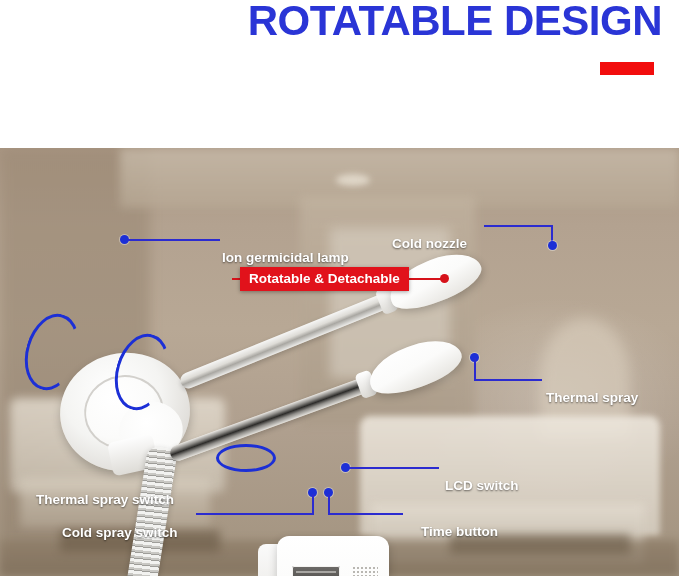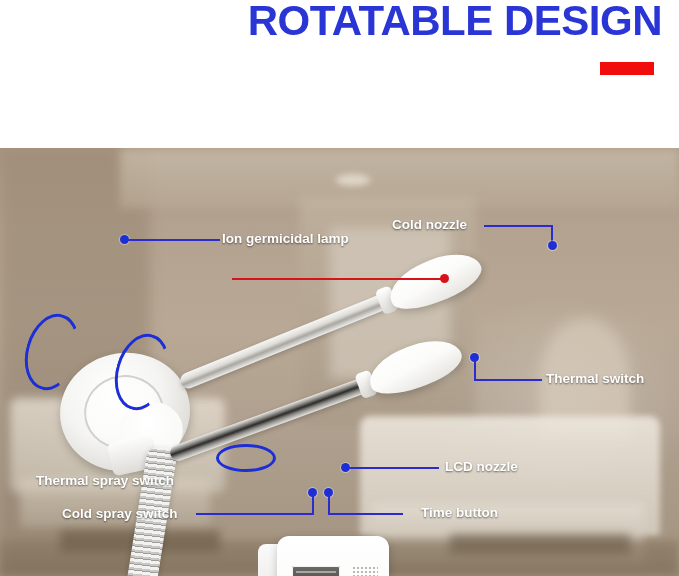--- a/index.html
+++ b/index.html
@@ -147,20 +147,21 @@
 
   
   .rot{position:absolute;border:3px solid #1c2fd6;border-radius:50%;
        border-color:#1c2fd6 transparent #1c2fd6 #1c2fd6;}
 
   
   .cal{
     position:absolute;
     color:#ffffff;font-weight:bold;font-size:13.5px;white-space:nowrap;
     text-shadow:0 1px 2px rgba(0,0,0,.55);
+    margin-top:19px;
   }
   .lead{position:absolute;background:#2b2bd0;}
   .lead.h{height:2px;}
   .lead.v{width:2px;}
   .dot{position:absolute;width:9px;height:9px;border-radius:50%;background:#1c2fd6;
        box-shadow:0 0 0 1px rgba(255,255,255,.35);}
   .badge{
     position:absolute;
     background:#e1121b;color:#fff;font-weight:bold;font-size:13.5px;
     padding:4px 9px 5px 9px;white-space:nowrap;
@@ -232,35 +233,36 @@
     <div class="cal" style="left:222px;top:83px;text-align:center;">Ion germicidal lamp</div>
 
     <div class="cal" style="left:392px;top:69px;">Cold nozzle</div>
     <div class="lead h" style="left:484px;top:77px;width:69px;"></div>
     <div class="lead v" style="left:551px;top:77px;height:20px;"></div>
     <div class="dot" style="left:548px;top:93px;"></div>
 
     <div class="dot" style="left:470px;top:205px;"></div>
     <div class="lead v" style="left:474px;top:210px;height:23px;"></div>
     <div class="lead h" style="left:474px;top:231px;width:68px;"></div>
-    <div class="cal" style="left:546px;top:223px;">Thermal switch</div>
+    <div class="cal" style="left:546px;top:223px;">Thermal spray</div>
 
     <div class="dot" style="left:341px;top:315px;"></div>
     <div class="lead h" style="left:349px;top:319px;width:90px;"></div>
-    <div class="cal" style="left:445px;top:311px;">LCD nozzle</div>
+    <div class="cal" style="left:445px;top:311px;">LCD switch</div>
 
     <div class="dot" style="left:324px;top:340px;"></div>
     <div class="lead v" style="left:328px;top:346px;height:21px;"></div>
     <div class="lead h" style="left:328px;top:365px;width:75px;"></div>
     <div class="cal" style="left:421px;top:357px;">Time button</div>
 
     <div class="cal" style="left:62px;top:358px;">Cold spray switch</div>
 
     <div class="cal" style="left:36px;top:325px;">Thermal spray switch</div>
     <div class="lead h" style="left:196px;top:365px;width:116px;"></div>
     <div class="dot" style="left:308px;top:340px;"></div>
     <div class="lead v" style="left:312px;top:346px;height:21px;"></div>
 
     <div class="dot-red" style="left:440px;top:126px;"></div>
     <div class="lead-red" style="left:232px;top:130px;width:212px;"></div>
+    <div class="badge" style="left:240px;top:119px;">Rotatable &amp; Detachable</div>
 
   </div>
 </div>
 
 </body></html>

